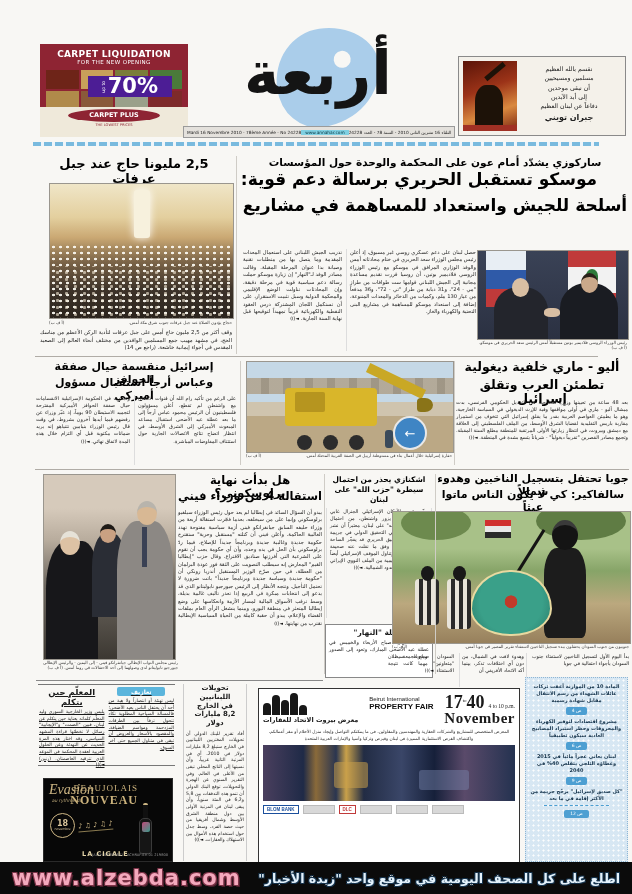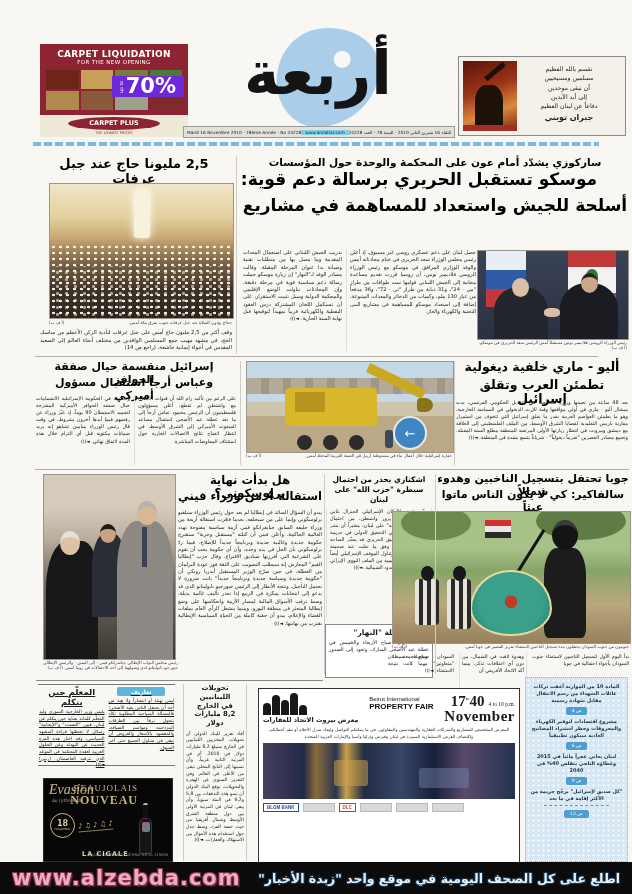--- a/index.html
+++ b/index.html
@@ -17,23 +17,23 @@
   .pd{position:absolute;}
 
   
   #carpet-ad{left:40px;top:44px;width:148px;height:93px;background:#8e2433;color:#fff;direction:ltr;text-align:center;}
   .ca-t1{font-size:9px;font-weight:bold;margin-top:5px;letter-spacing:.3px;}
   .ca-t2{font-size:5.5px;letter-spacing:.4px;}
   .ca-sw{position:absolute;left:6px;top:26px;width:136px;height:40px;display:grid;grid-template-columns:repeat(4,1fr);grid-template-rows:1fr 1fr;gap:2px;}
   .ca-sw span{display:block;}
   .s1{background:#6e2418}.s2{background:#c8a05a}.s3{background:#7a7d3a}.s4{background:#4a7a3a}
   .s5{background:#b08a4a}.s6{background:#8a5a3a}.s7{background:#9aa08a}.s8{background:#7e2a2a}
-  .ca-70{position:absolute;right:4px;top:32px;background:#6d28d9;padding:0 8px;font-weight:bold;font-size:21px;line-height:1;display:flex;align-items:center;}
+  .ca-70{position:absolute;right:16px;top:32px;background:#4c1d95;padding:0 14px;font-weight:bold;font-size:21px;line-height:1;display:flex;align-items:center;}
   .ca-upto{font-size:4.5px;writing-mode:vertical-rl;transform:rotate(180deg);margin-right:1px;font-weight:normal;}
-  .ca-bottom{position:absolute;left:0;right:0;bottom:0;height:22px;background:#efe9da;}
+  .ca-bottom{position:absolute;left:0;right:0;bottom:0;height:30px;background:#efe9da;}
   .ca-brand{margin:2px auto 0;width:92px;height:13px;line-height:13px;background:#8e2433;color:#fff;font-size:6.5px;font-weight:bold;border-radius:50%;}
   .ca-foot{font-size:3.6px;color:#8e2433;margin-top:1px;}
 
   #masthead-logo{left:276px;top:28px;width:104px;height:98px;background:#aacdea;
      border-radius:48% 52% 62% 38% / 55% 42% 58% 45%;transform:rotate(-8deg);}
   .logo-hole{position:absolute;left:58%;top:26%;width:17px;height:17px;background:#f8f7f4;border-radius:50%;}
   #masthead-title{left:185px;top:40px;width:266px;font-size:60px;font-weight:bold;text-align:center;color:#141414;line-height:1.1;}
 
   #tueni-ad{left:458px;top:56px;width:168px;height:80px;background:#f4f1ea;border:1px solid #8a8a8a;display:flex;direction:ltr;padding:4px;box-sizing:border-box;}
   .tp{position:relative;width:54px;height:100%;background:linear-gradient(160deg,#5a1408 0%,#9c3318 40%,#d9893f 70%,#7a2410 100%);overflow:hidden;flex:none;}
@@ -157,21 +157,21 @@
   #property-ad{left:258px;top:688px;width:262px;height:175px;border:1px solid #333;background:#fff;box-sizing:border-box;
      direction:ltr;font-family:"Liberation Sans",sans-serif;padding:4px;}
   .pf-row{display:flex;justify-content:space-between;align-items:flex-start;}
   .pf-logo{display:flex;align-items:flex-end;gap:1px;height:22px;}
   .pf-logo i{display:block;width:8px;background:#181818;border-radius:4px 4px 0 0;}
   .b1{height:12px}.b2{height:20px}.b3{height:15px}.b4{height:22px}.b5{height:10px}
   .pf-ar{font-size:6.5px;direction:rtl;font-weight:bold;margin-top:1px;font-family:"DejaVu Sans",sans-serif;}
   .pf-en1{font-size:6px;color:#222;margin-top:3px;}
   .pf-en2{font-size:8px;font-weight:bold;color:#111;}
   .pf-date{font-family:"Liberation Serif",serif;text-align:right;line-height:1;}
-  .pf-d-big{font-size:15px;font-weight:bold;}
+  .pf-d-big{font-size:18px;font-weight:bold;}
   .pf-d-sm{font-size:5px;vertical-align:super;}
   .pf-time{font-size:5.5px;}
   .pf-month{font-size:15px;font-weight:bold;letter-spacing:.5px;}
   .pf-desc{font-size:4.4px;color:#333;text-align:center;direction:rtl;line-height:1.5;margin:3px 2px;font-family:"DejaVu Sans",sans-serif;}
   .pf-city{height:56px;background:linear-gradient(90deg,#4a3f5e 0,#1f2a47 16%,#8a6a3a 21%,#2a3550 29%,#c9a14a 33%,#222c44 40%,#3a4668 55%,#16203a 68%,#5a4a6a 80%,#243250 100%);position:relative;overflow:hidden;}
   .glow1{position:absolute;left:28%;top:30%;width:34px;height:26px;background:#caa14a;opacity:.55;border-radius:3px;}
   .glow2{position:absolute;left:62%;top:45%;width:50px;height:20px;background:#7a88b0;opacity:.45;border-radius:3px;}
   .pf-sp{display:flex;gap:4px;align-items:center;margin-top:4px;}
   .sp-txt{font-size:4.5px;font-weight:bold;border:1px solid currentColor;padding:1px 3px;}
   .sp-blom{color:#1b4f9c;}

